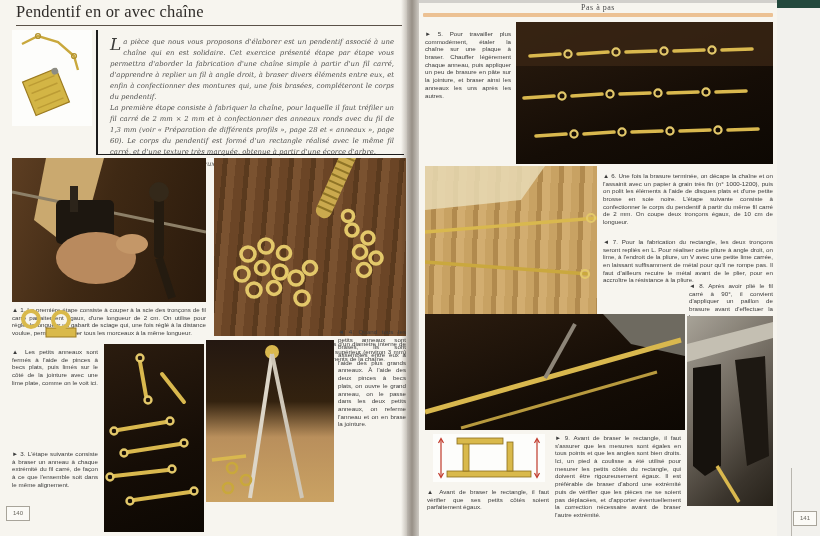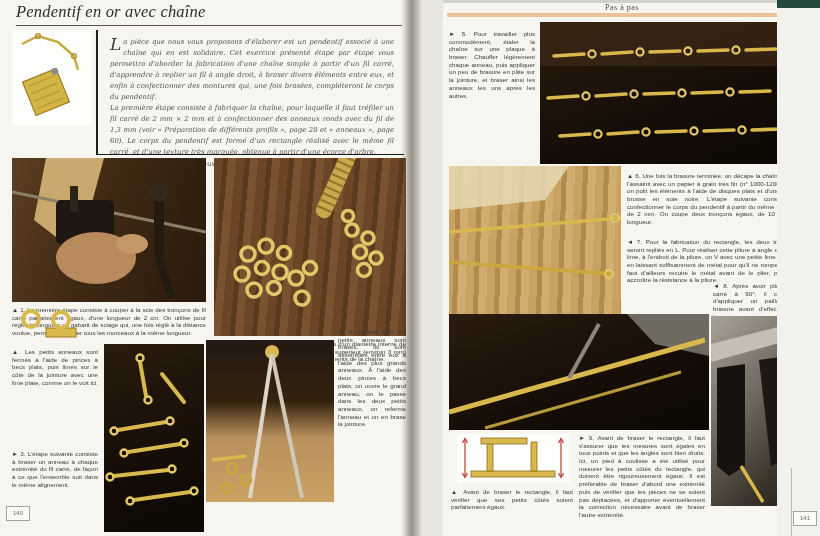--- a/index.html
+++ b/index.html
@@ -1,25 +1,25 @@
 <!DOCTYPE html>
 <html><head>
 <meta charset="utf-8">
 <style>
   html,body{margin:0;padding:0;background:#d8d6d1;}
   .scan{position:relative;width:820px;height:536px;background:#e8e6e1;overflow:hidden;
         font-family:"Liberation Sans",sans-serif;}
   .page{position:absolute;top:0;height:536px;background:#f7f5ef;}
   #left-page{left:0;width:407px;}
-  #right-page{left:443px;width:358px;}
+  #right-page{left:419px;width:358px;}
   .abs{position:absolute;}
   
   .title{font-family:"Liberation Serif",serif;font-size:16.5px;color:#2f2c29;
          letter-spacing:.2px;}
-  .title-rule{border-bottom:1.2px solid #5a5148;font-style:italic;}
+  .title-rule{border-bottom:1.2px solid #5a5148;}
   .running-head{font-family:"Liberation Serif",serif;font-size:8px;color:#4a4a4a;
                 text-align:center;letter-spacing:.5px;}
   .caption{font-size:6.2px;line-height:1.24;color:#3a3a3a;text-align:justify;}
   .intro{font-family:"DejaVu Serif",serif;font-style:italic;font-size:6.9px;
          line-height:1.58;color:#50504e;text-align:justify;}
   .intro p{margin:0 0 1px 0;}
   .dropcap{float:left;font-style:italic;font-size:17px;line-height:13px;
            margin:1px 2px 0 0;color:#3c3c3a;}
   .pagenum{font-size:6px;color:#6a675f;border:1px solid #a8a49a;background:#fbfaf6;
            width:22px;height:13px;line-height:13px;text-align:center;}

